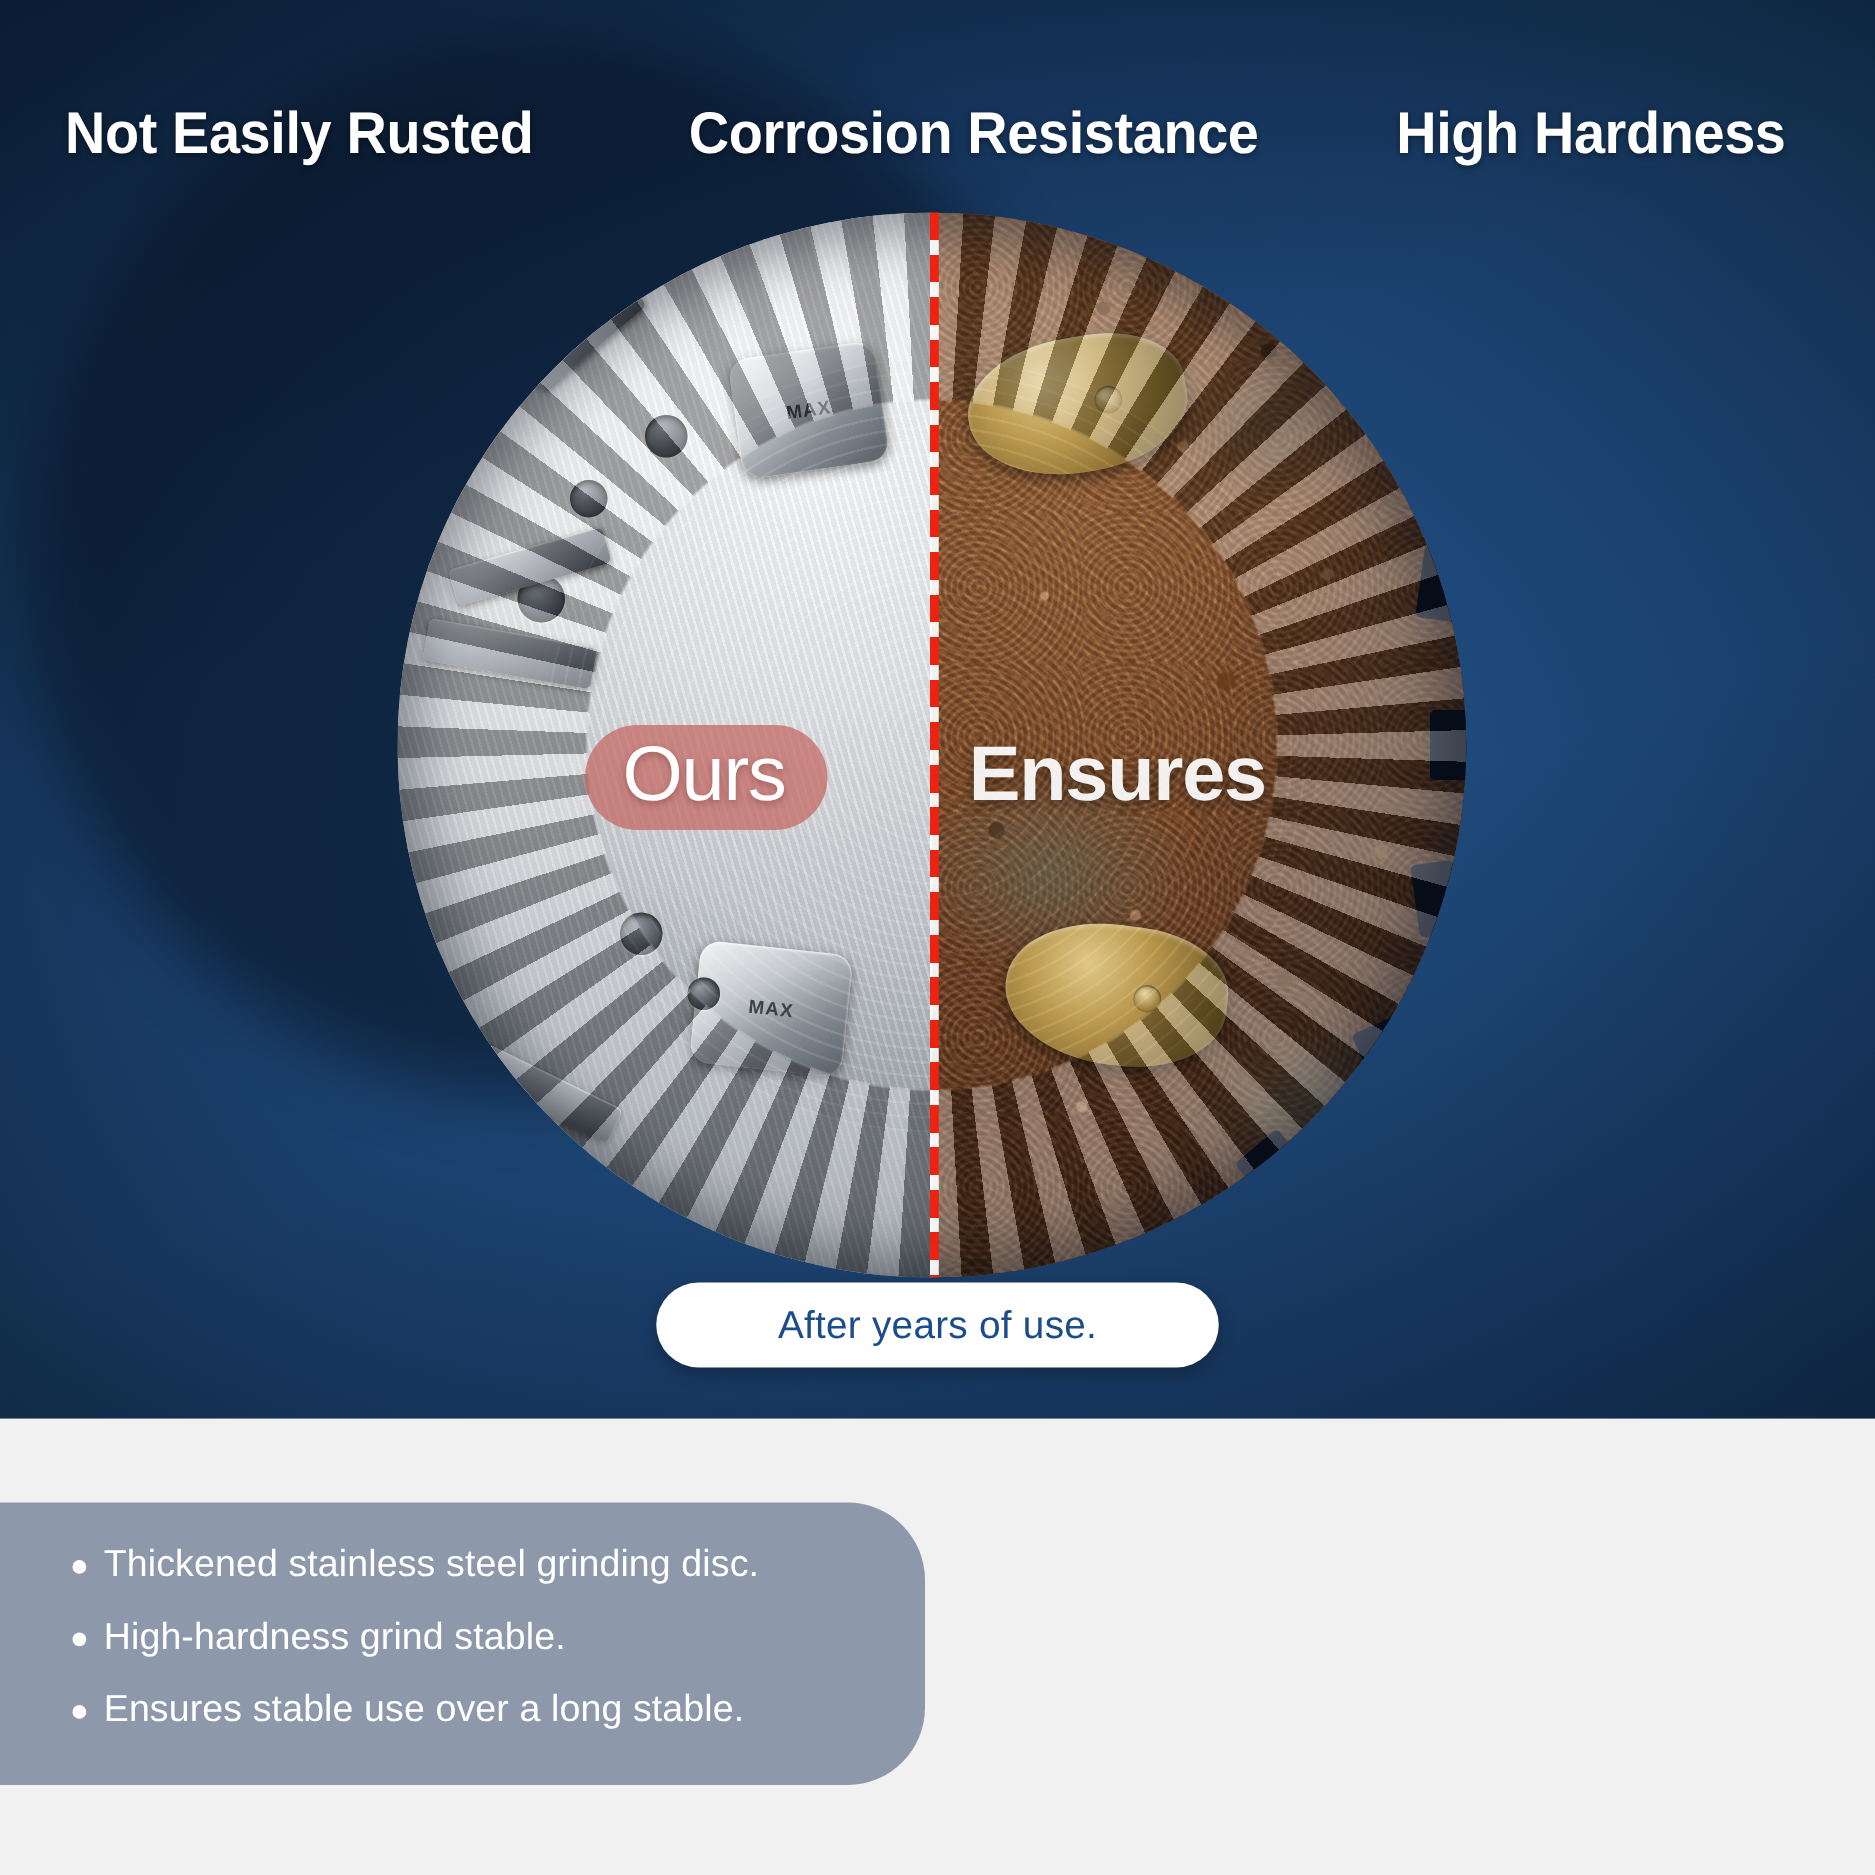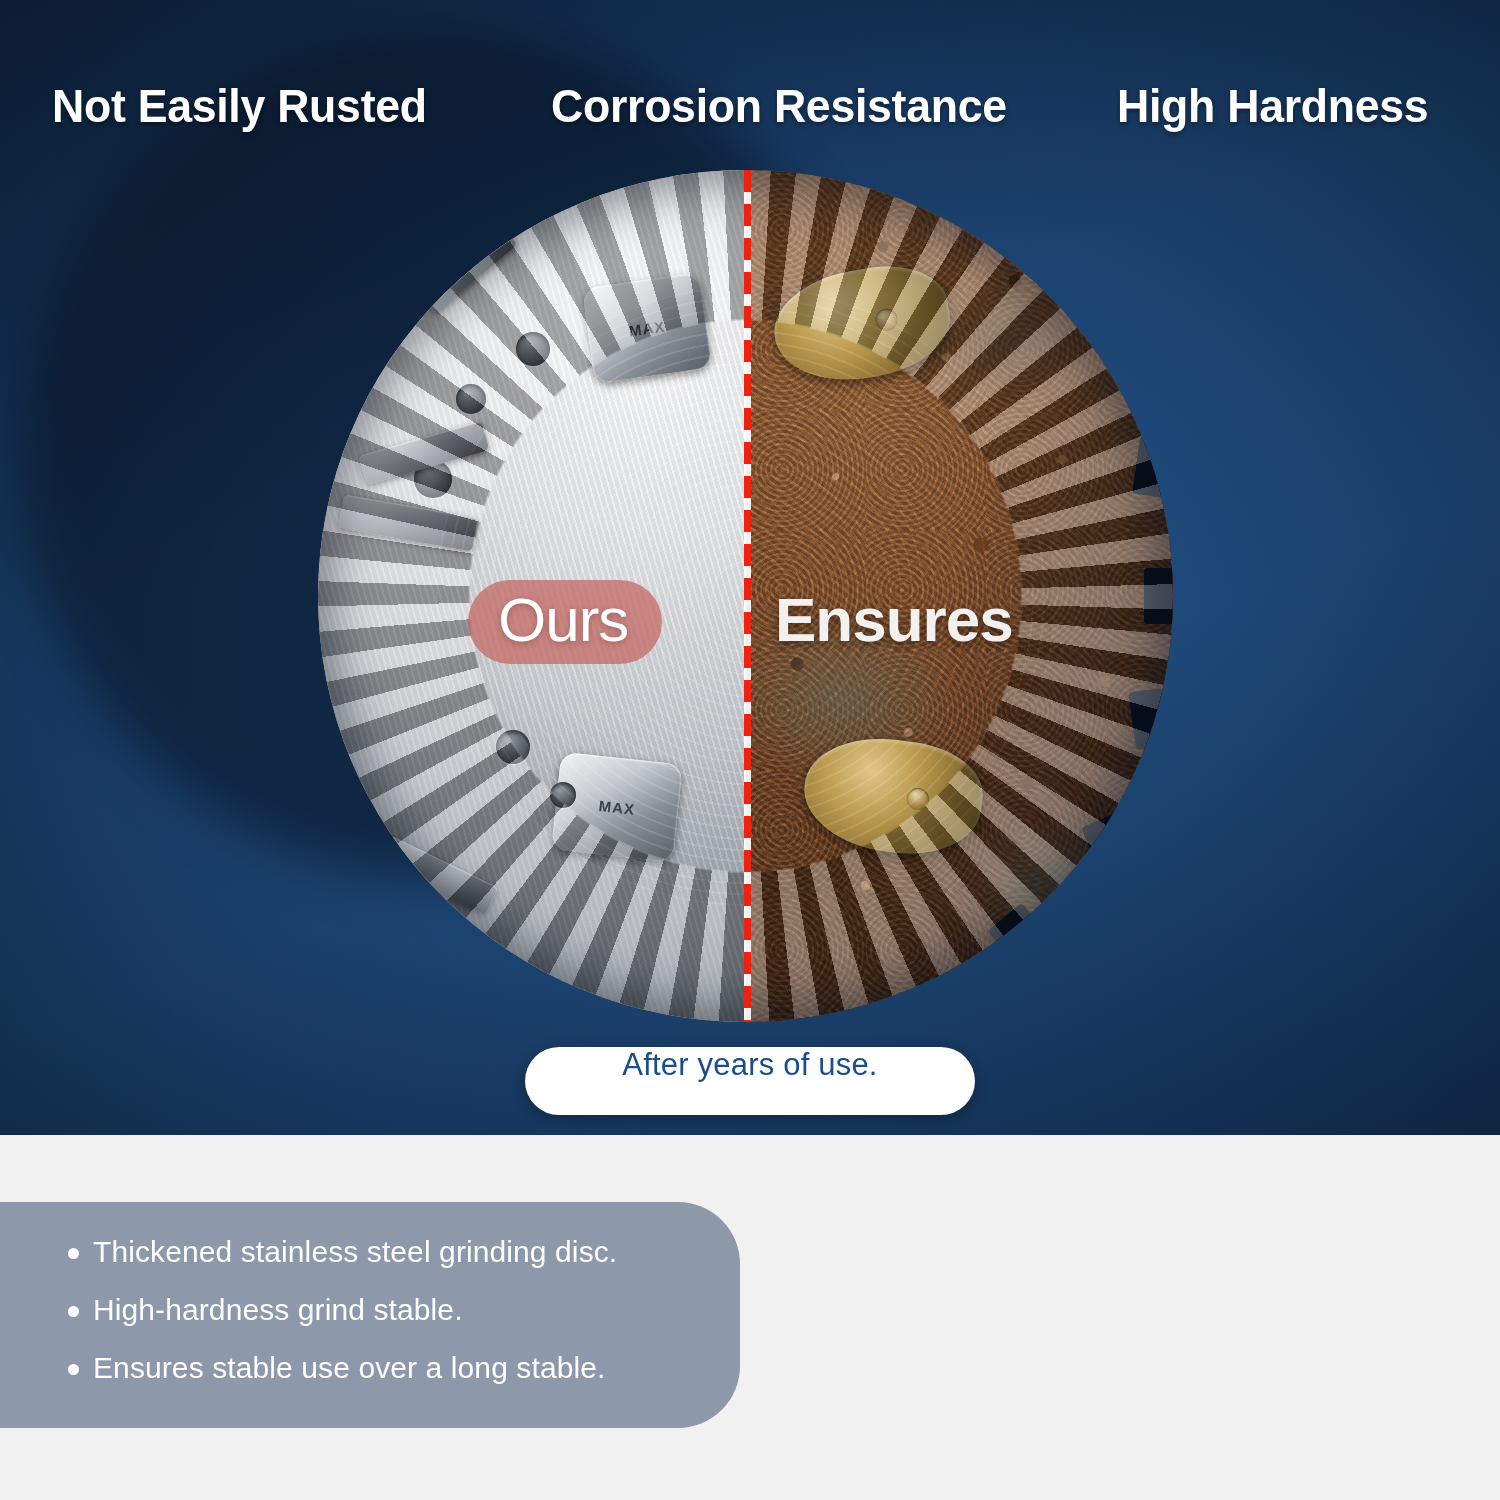--- a/index.html
+++ b/index.html
@@ -171,37 +171,37 @@
     letter-spacing:-1px;text-shadow:0 2px 6px rgba(90,30,26,.35);
   }
   .label-others{
     position:absolute;left:775px;top:589px;z-index:7;
     color:rgba(255,255,255,.93);font-size:62px;font-weight:bold;line-height:1;
     letter-spacing:-1px;text-shadow:0 3px 9px rgba(0,0,0,.45);
   }
 
   
   .caption-pill{
-    position:absolute;left:525px;top:1047px;width:450px;height:68px;z-index:8;
+    position:absolute;left:525px;top:1026px;width:450px;height:68px;z-index:8;
     background:#FFFFFF;border-radius:34px;
-    display:flex;justify-content:center;
+    display:flex;align-items:center;justify-content:center;
     box-shadow:0 4px 14px rgba(0,0,0,.28);
   }
   .caption-pill span{color:#1B4C8C;font-size:31px;letter-spacing:.2px;}
 
   
   .bottom{
     position:absolute;left:0;top:1135px;width:1500px;height:365px;
     background:#F1F1F1;overflow:hidden;
   }
   .bullets{
     position:absolute;left:0;top:67px;width:740px;height:226px;
     background:#8D98AB;
     border-radius:0 62px 62px 0;
-    padding:30px 0 0 10px;box-sizing:border-box;
+    padding:30px 0 0 0;box-sizing:border-box;
   }
   .bullet{
     display:flex;align-items:flex-start;margin:0 0 0 58px;height:58px;
   }
   .bullet .dot{
     width:11px;height:11px;border-radius:50%;background:#FFFFFF;
     margin:16px 14px 0 0;flex:0 0 auto;
   }
   .bullet .txt{
     color:#FFFFFF;font-size:30px;line-height:40px;letter-spacing:.1px;

